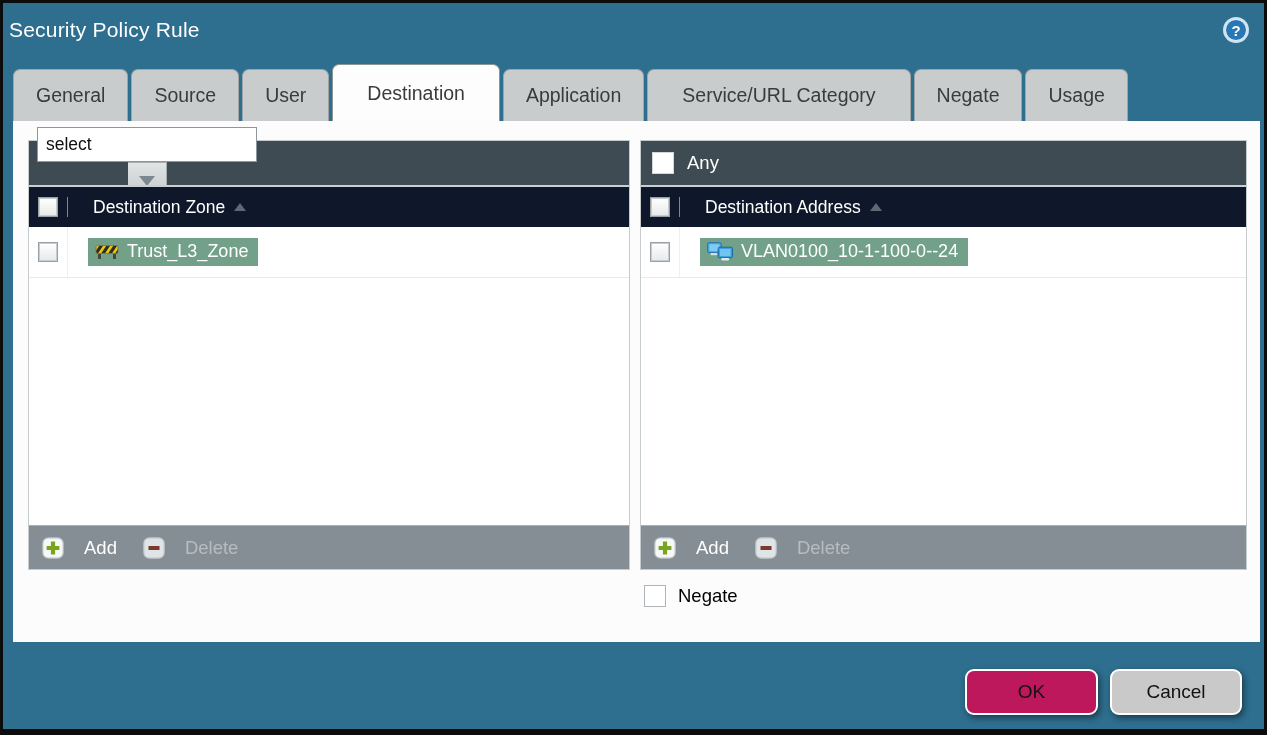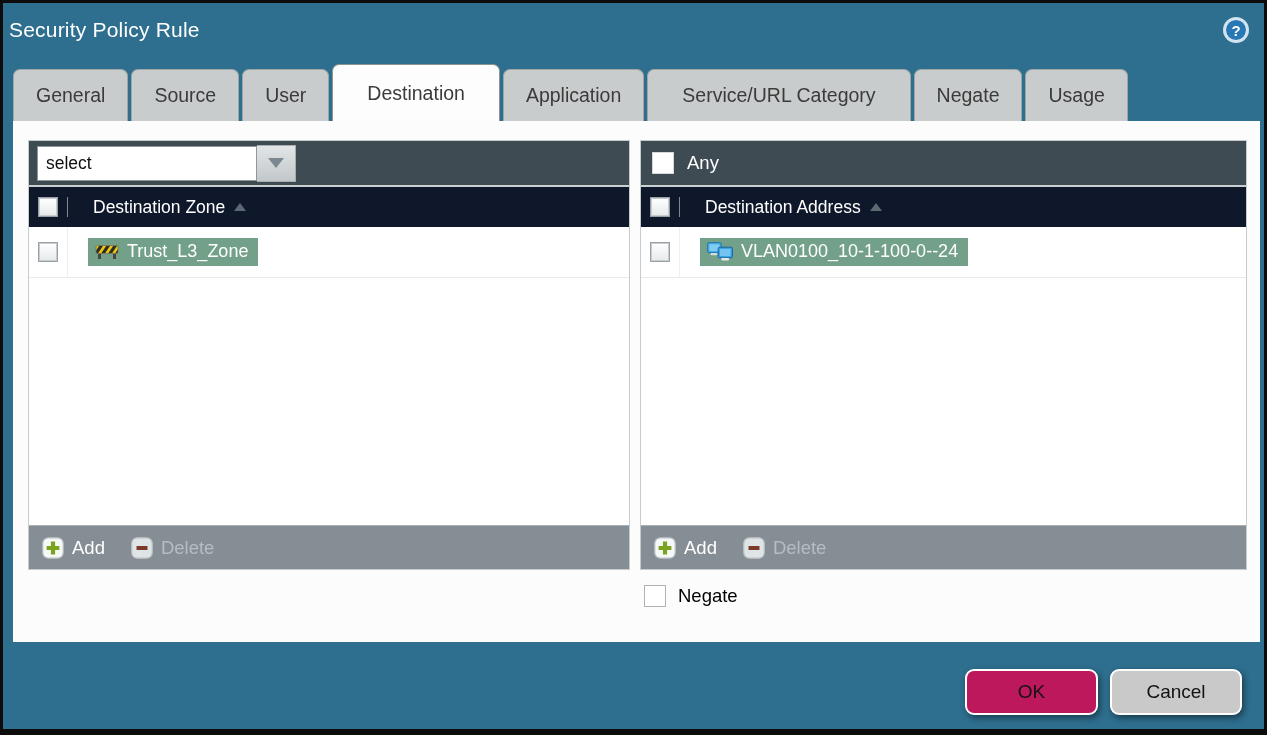--- a/index.html
+++ b/index.html
@@ -36,31 +36,31 @@
   .col-header .cb-cell{ border-right:1px solid #7E888F; }
   .hdr-label{ display:flex; align-items:center; padding-left:9px; font-size:17.5px; gap:9px; cursor:pointer; }
 
   .body{ flex:1 1 auto; background:#fff; overflow:hidden; }
   .row{ height:51px; display:flex; align-items:center; border-bottom:1px solid #E7E9EA; }
   .row .cb-cell{ border-right:1px solid #EDEFF0; height:100%; }
   .chip{ display:inline-flex; align-items:center; gap:8px; background:#72A089; color:#fff;
          font-size:18px; padding:3px 10px 4px 7px; margin-left:20px; cursor:pointer; }
 
   .footer-bar{ height:44px; background:#858E95; border-top:1px solid #A9AFB3; display:flex; align-items:center; gap:26px; padding:0 13px; flex:0 0 auto; }
-  .tool{ display:flex; align-items:center; gap:8px; font-size:18.5px; cursor:pointer; background:none; border:none; font-family:inherit; }
+  .tool{ display:flex; align-items:center; gap:20px; font-size:18.5px; cursor:pointer; background:none; border:none; font-family:inherit; }
   .tool.add{ color:#FFFFFF; }
   .tool.del{ color:#B6BCC1; }
 
   
   .cb{ width:20px; height:20px; background:linear-gradient(#ffffff,#e6e9ea); border:1px solid #9AA1A6; box-shadow:0 0 0 1px #c7ccd0 inset; cursor:pointer; }
   .cb.bright{ width:22px; height:22px; background:#fff; border:1px solid #D4D8DA; box-shadow:none; }
   .cb.plain{ width:22px; height:22px; background:#fff; border:1px solid #AEB4B8; box-shadow:none; }
 
   
-  .combo{ display:flex; align-items:center; }
+  .combo{ display:flex; align-items:center;flex-direction:column; }
   .combo input{ width:220px; height:35px; border:1px solid #8E979C; font-size:17.5px; padding:0 8px; color:#101010; background:#fff; font-family:inherit; outline:none; border-radius:0; }
   .combo .drop{ width:39px; height:37px; background:linear-gradient(#E2E5E6,#C2C7C9); border:1px solid #A7ADB0; border-left:none; display:flex; align-items:center; justify-content:center; cursor:pointer; }
   .tri-down{ width:0; height:0; border-left:8px solid transparent; border-right:8px solid transparent; border-top:10px solid #7C8891; }
   .tri-up{ width:0; height:0; border-left:6px solid transparent; border-right:6px solid transparent; border-bottom:8px solid #5C6A73; }
 
   .any-wrap{ display:flex; align-items:center; gap:13px; color:#fff; font-size:18.5px; padding-left:3px; }
 
   .negate{ position:absolute; left:631px; top:464px; display:flex; align-items:center; gap:12px; font-size:18.5px; color:#000000; }
 
   .btn{ position:absolute; top:666px; height:46px; border:2px solid #fff; border-radius:9px; font-size:19px; color:#121212;

